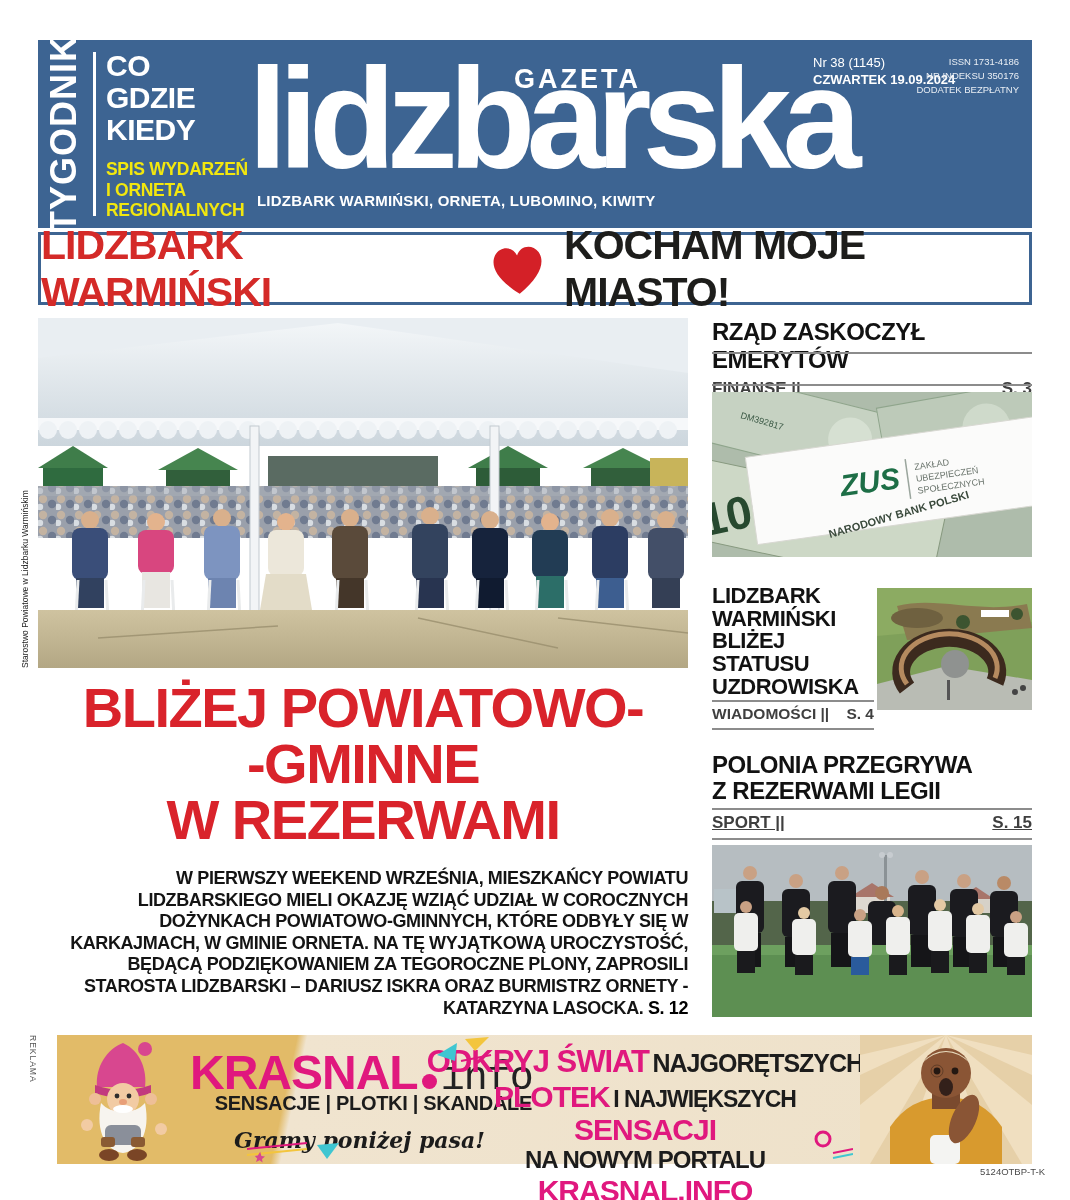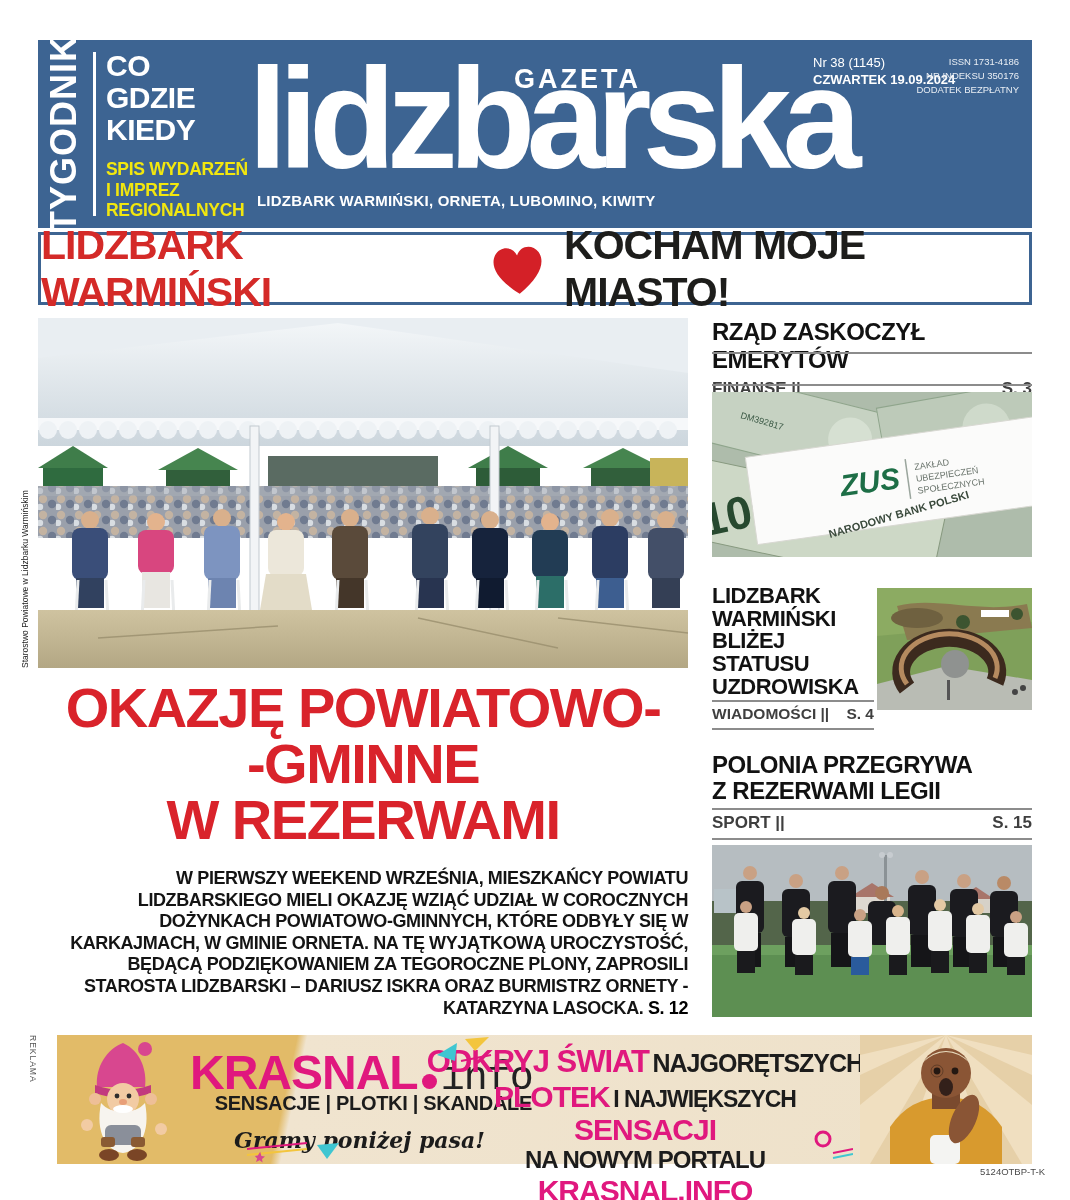--- a/index.html
+++ b/index.html
@@ -61,21 +61,21 @@
 <div class="abs masthead">
   <div class="abs tygodnik">TYGODNIK</div>
   <div class="abs mast-divider"></div>
   <div class="abs cgk">
     <div>CO</div>
     <div>GDZIE</div>
     <div>KIEDY</div>
   </div>
   <div class="abs events">
     <div>SPIS WYDARZEŃ</div>
-    <div>I IMPREZ</div>
+    <div>I ORNETA</div>
     <div>REGIONALNYCH</div>
   </div>
   <div class="abs paper-title">lidzbarska</div>
   <div class="abs gazeta">GAZETA</div>
   <div class="abs region">LIDZBARK WARMIŃSKI, ORNETA, LUBOMINO, KIWITY</div>
   <div class="abs issue">
     <div>Nr 38 (1145)</div>
     <div class="bold">CZWARTEK 19.09.2024</div>
   </div>
   <div class="abs issn">
@@ -246,21 +246,21 @@
     <g stroke="#9a8f6e" stroke-width="1.5" opacity="0.8">
       <line x1="60" y1="320" x2="240" y2="308"></line>
         <line x1="380" y1="300" x2="520" y2="330"></line>
         <line x1="520" y1="300" x2="650" y2="315"></line>
     </g>
   </svg>
 </div>
 <div class="abs credit-vert">Starostwo Powiatowe w Lidzbarku Warmińskim</div>
 
 <div class="abs lead-headline">
-  <div>OKAZJĘ POWIATOWO-</div>
+  <div>BLIŻEJ POWIATOWO-</div>
   <div>-GMINNE</div>
   <div>W REZERWAMI</div>
 </div>
 <div class="abs standfirst">
   <span>W PIERWSZY WEEKEND WRZEŚNIA, MIESZKAŃCY POWIATU LIDZBARSKIEGO MIELI OKAZJĘ WZIĄĆ UDZIAŁ W COROCZNYCH DOŻYNKACH POWIATOWO-GMINNYCH, KTÓRE ODBYŁY SIĘ W KARKAJMACH, W GMINIE ORNETA. NA TĘ WYJĄTKOWĄ UROCZYSTOŚĆ, BĘDĄCĄ PODZIĘKOWANIEM ZA TEGOROCZNE PLONY, ZAPROSILI STAROSTA LIDZBARSKI – DARIUSZ ISKRA ORAZ BURMISTRZ ORNETY - KATARZYNA LASOCKA.</span>
   <span style="color:#000;">S. 12</span>
 </div>
 
 <div class="abs sb-head" style="left:712px;top:318px;width:320px;font-size:24px;">RZĄD ZASKOCZYŁ EMERYTÓW</div>
 <div class="abs rule" style="left:712px;top:352px;width:320px;"></div>
@@ -330,21 +330,21 @@
     <circle cx="138" cy="104" r="3" fill="#444"></circle>
       <circle cx="146" cy="100" r="3" fill="#444"></circle>
   </svg>
 </div>
 
 <div class="abs sb-head" style="left:712px;top:752px;width:320px;font-size:24px;line-height:1.08;">
   <div>POLONIA PRZEGRYWA</div>
   <div>Z REZERWAMI LEGII</div>
 </div>
 <div class="abs rule" style="left:712px;top:808px;width:320px;"></div>
-<div class="abs kicker" style="left:712px;top:813px;width:320px;font-size:17px;">
+<div class="abs kicker" style="left:712px;top:813px;width:320px;font-size:17px;text-decoration:underline;">
   <span>SPORT ||</span>
   <span>S. 15</span>
 </div>
 <div class="abs rule" style="left:712px;top:838px;width:320px;"></div>
 <div class="abs" style="left:712px;top:845px;width:320px;height:172px;">
   <svg width="320" height="172" viewBox="0 0 320 172">
     <rect width="320" height="172" fill="#b6bdc1"></rect>
     <rect y="56" width="320" height="46" fill="#53654a"></rect>
     <g>
       <path d="M138 52 L160 38 L182 52 Z" fill="#a8756a"></path>

